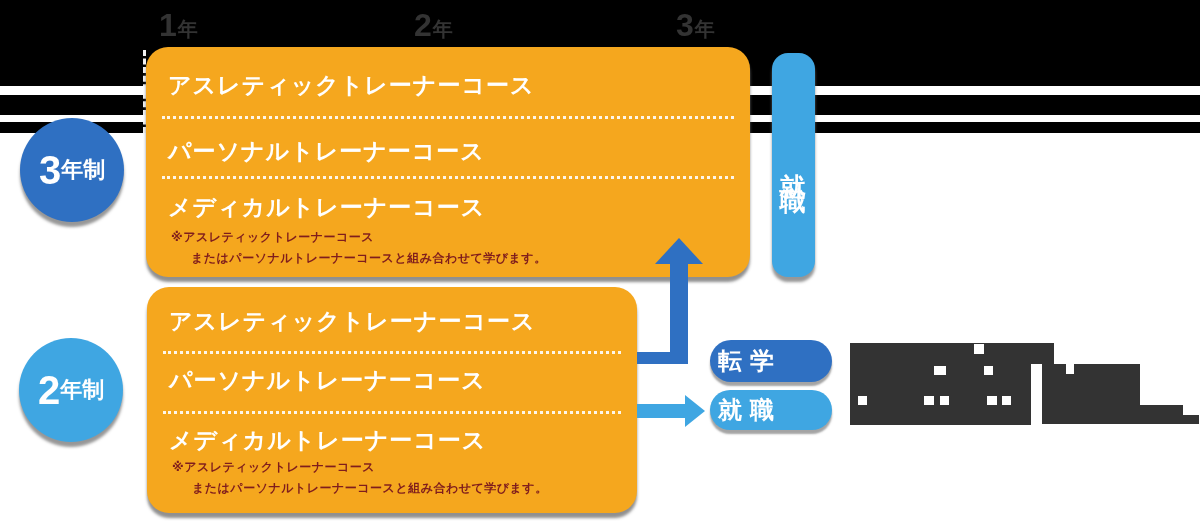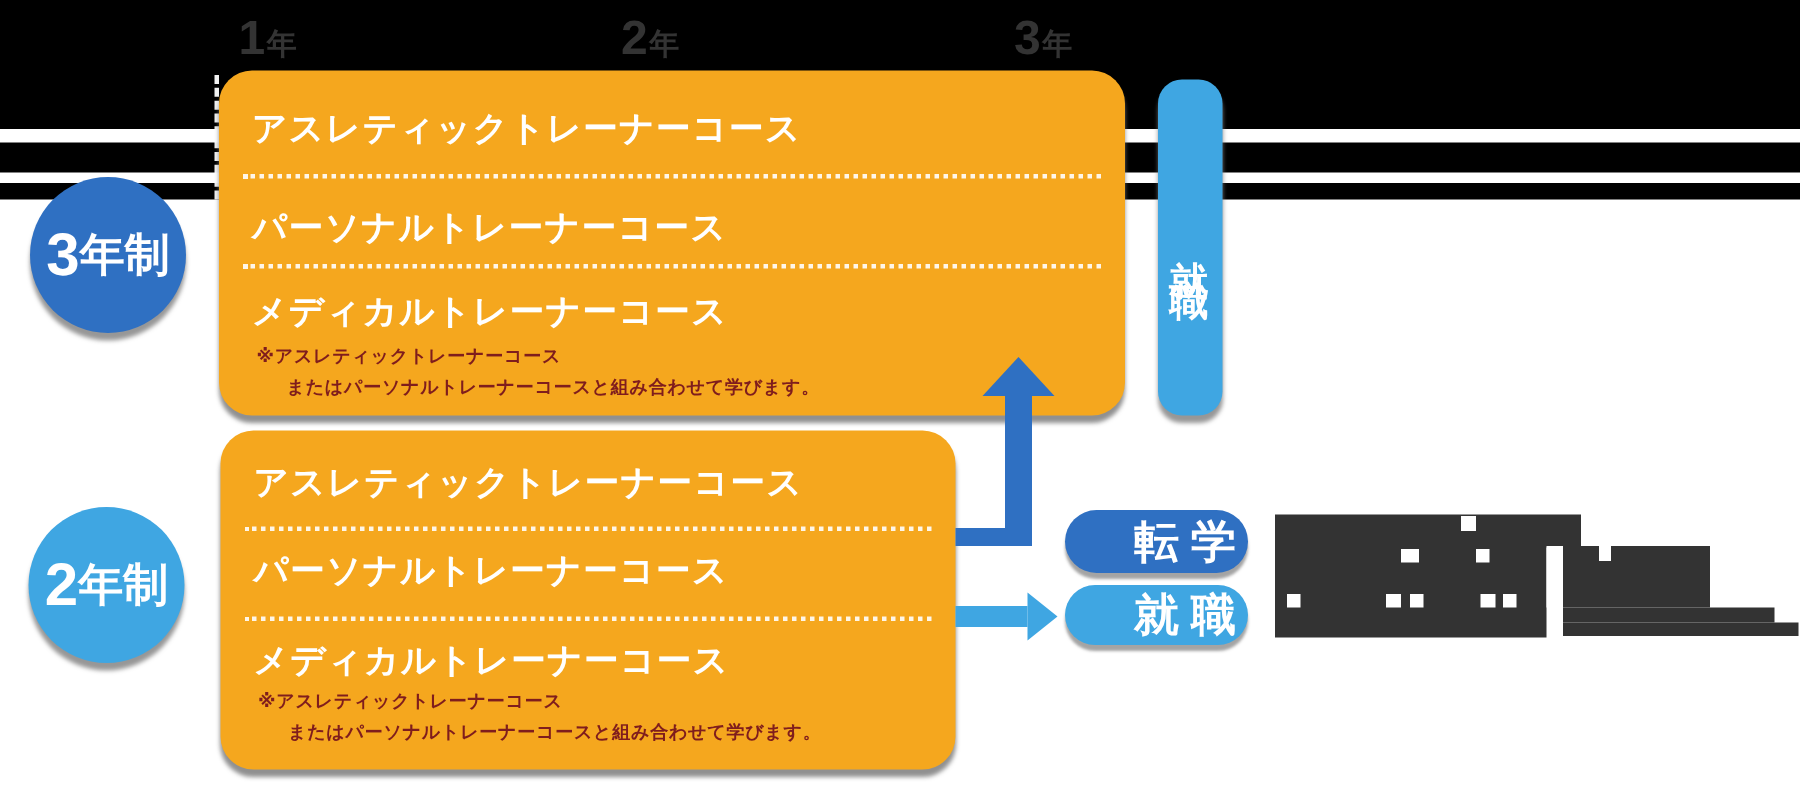--- a/index.html
+++ b/index.html
@@ -32,32 +32,32 @@
   .note-line{color:#7f1d1d;font-size:12px;letter-spacing:.5px;white-space:nowrap;}
   
   .badge-circle{
     width:104px;height:104px;border-radius:52px;color:#fff;
     display:flex;align-items:center;justify-content:center;
     box-shadow:0 5px 3px rgba(125,125,125,.8);
   }
   .badge-3y{left:20px;top:118px;background:#2f70c2;}
   .badge-2y{left:19px;top:338px;background:#3fa6e2;}
   .badge-circle .num{font-size:40px;}
-  .badge-circle .suf{font-size:30px;}
+  .badge-circle .suf{font-size:22px;}
   
   .vpill{
     left:772px;top:53px;width:43px;height:224px;border-radius:16px;
     background:#3fa6e2;color:#fff;display:flex;align-items:center;justify-content:center;
     box-shadow:0 5px 3px rgba(125,125,125,.8);
   }
   .vpill span{writing-mode:vertical-rl;text-orientation:upright;font-size:26px;letter-spacing:12px;}
   
   .hpill{
-    color:#fff;display:flex;align-items:center;justify-content:flex-end;
-    font-size:30px;letter-spacing:8px;text-indent:8px;
+    color:#fff;display:flex;align-items:center;justify-content:flex-start;
+    font-size:24px;letter-spacing:8px;text-indent:8px;
     box-shadow:0 4px 2px rgba(125,125,125,.7);
   }
   .pill-transfer{left:710px;top:340px;width:122px;height:42px;border-radius:21px;background:#2f70c2;}
   .pill-employ{left:710px;top:390px;width:122px;height:40px;border-radius:20px;background:#3fa6e2;}
   
   .up-arrow-h{left:637px;top:352px;width:51px;height:12px;background:#2f70c2;}
   .up-arrow-v{left:670px;top:260px;width:18px;height:104px;background:#2f70c2;}
   .up-arrow-head{left:655px;top:238px;width:0;height:0;
     border-left:24px solid transparent;border-right:24px solid transparent;
     border-bottom:26px solid #2f70c2;}

